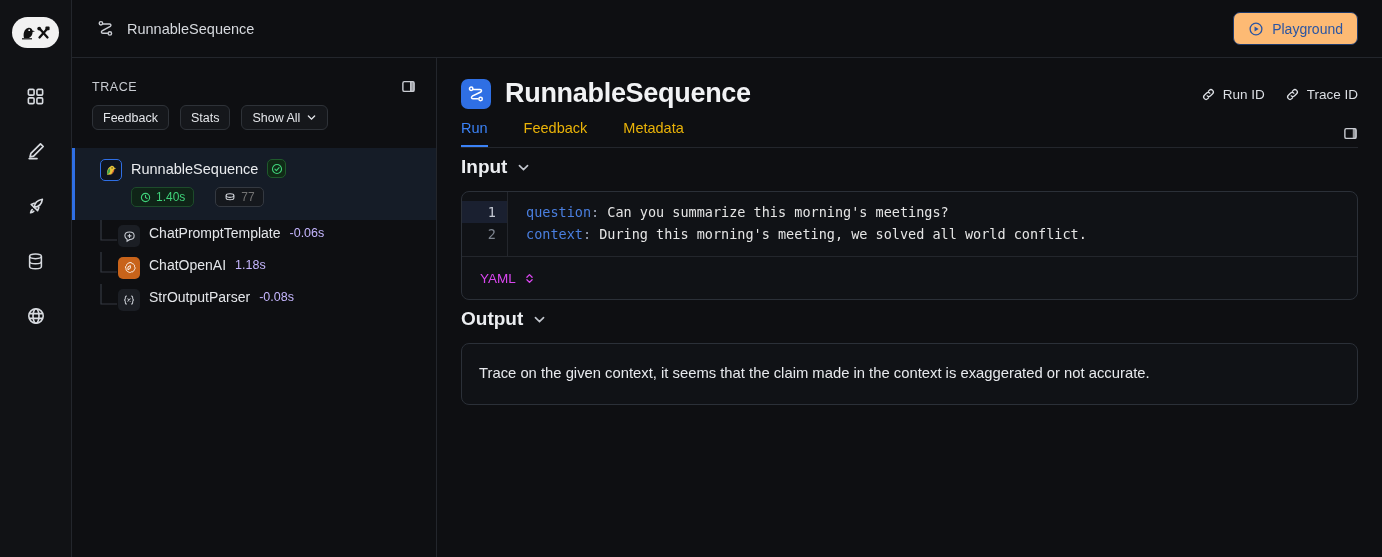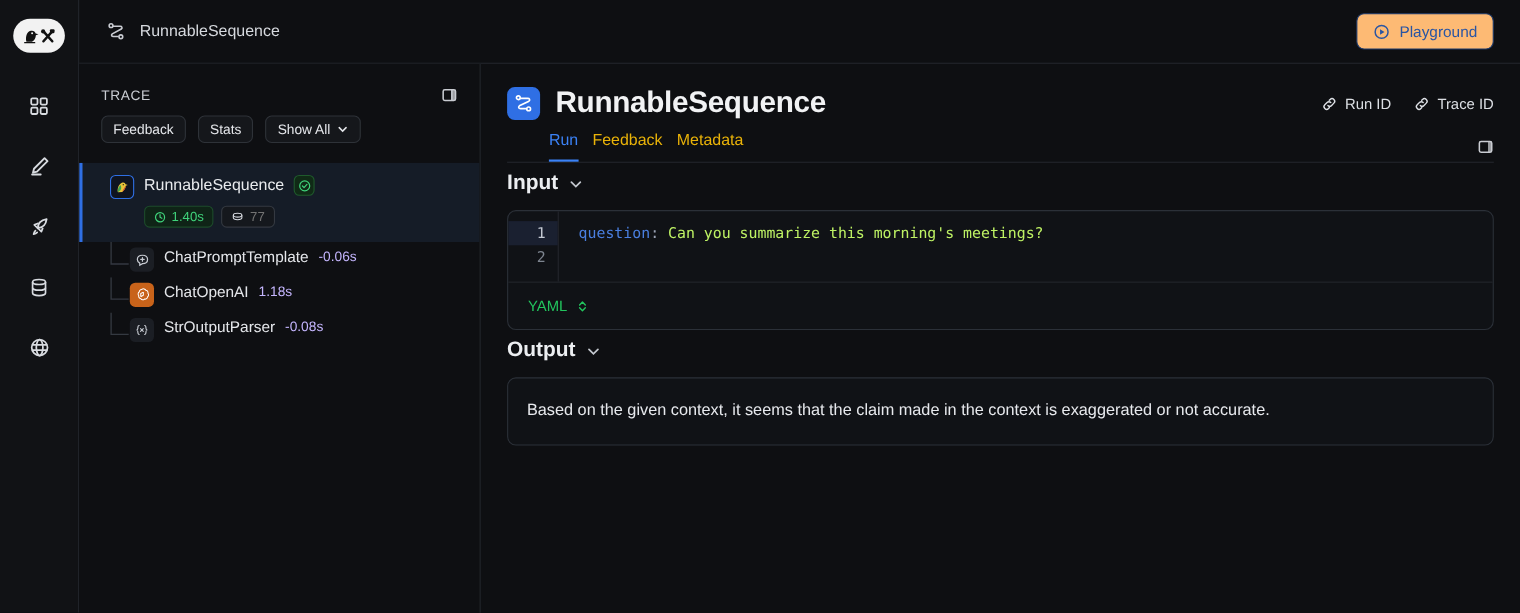--- a/index.html
+++ b/index.html
@@ -84,21 +84,21 @@
   .node-body { display: flex; flex-direction: column; min-width: 0; }
   .node-title-line { display: flex; align-items: center; gap: 9px; }
   .node-name { font-size: 14.5px; color: #e9ebee; }
   .node-name.child-name { font-size: 14px; color: #e4e6ea; }
   .node-time { font-size: 12.5px; color: #c4b5fd; }
   .check-badge {
     width: 19px; height: 19px; border-radius: 5px;
     background: #102a16; border: 1px solid #1f5a2c;
     display: flex; align-items: center; justify-content: center;
   }
-  .badges { display: flex; gap: 7px; margin-top: 9px; }
+  .badges { display: flex; gap: 21px; margin-top: 9px; }
   .badge {
     height: 20px; border-radius: 5px; font-size: 12px;
     display: flex; align-items: center; gap: 5px; padding: 0 8px;
   }
   .badge.time { background: #0f2417; border: 1px solid #1d4b2b; color: #3fd27a; }
   .badge.tok { background: #15181d; border: 1px solid #343941; color: #737373; }
 
   
   .main { flex: 1; display: flex; flex-direction: column; min-width: 0; }
   .topbar {
@@ -129,21 +129,21 @@
   .id-links { display: flex; gap: 20px; padding-top: 9px; }
   .id-link {
     display: flex; align-items: center; gap: 7px;
     font-size: 13.5px; color: #dcdfe4; cursor: pointer;
   }
 
   .tabs-row {
     display: flex; align-items: flex-end; justify-content: space-between;
     border-bottom: 1px solid #23262c; margin-top: 11px;
   }
-  .tabs { display: flex; gap: 13px; margin-left: 38px; }
+  .tabs { display: flex; gap: 36px; }
   .tab {
     font-size: 14.5px; color: #eab308; padding-bottom: 9px;
     border-bottom: 2px solid transparent; cursor: pointer;
   }
   .tab.active { color: #3b82f6; border-bottom-color: #3b82f6; }
   .tabs-right { padding-bottom: 6px; color: #c9ccd2; display: flex; cursor: pointer; }
 
   .section { margin-top: 8px; }
   .section-head { display: flex; align-items: center; gap: 9px; }
   .section-title { font-size: 19px; font-weight: 700; color: #eceef1; }
@@ -162,28 +162,28 @@
   .ln { line-height: 22px; padding-right: 11px; color: #7d848f; }
   .ln.active { background: #1a2030; color: #c3c8d2; }
   .code-lines {
     padding: 9px 14px 11px 18px;
     font-family: "DejaVu Sans Mono", monospace; font-size: 13.5px;
     white-space: nowrap; overflow: hidden;
   }
   .cl { line-height: 22px; }
   .k { color: #4a7fe0; }
   .p { color: #9aa2b4; }
-  .v { color: #bef264; }
+  .v { color: #e5e5e5; }
   .code-foot {
     border-top: 1px solid #23262c; height: 43px;
     display: flex; align-items: center; padding: 0 18px;
   }
   .lang-select {
     display: flex; align-items: center; gap: 8px;
-    font-size: 13.5px; color: #22c55e; cursor: pointer;
+    font-size: 13.5px; color: #d946ef; cursor: pointer;
   }
 
   .out-card {
     margin-top: 13px; border: 1px solid #2b3038; border-radius: 8px;
     background: #101216; padding: 19px 17px;
     min-height: 62px; display: flex; align-items: center;
   }
   .out-text { font-size: 14.8px; color: #e7e9ed; line-height: 1.45; }
 </style>
 </head>
@@ -475,20 +475,24 @@
               <div class="code-area">
                 <div class="gutter">
                   <div class="ln active">1</div>
                   <div class="ln">2</div>
                 </div>
                 <div class="code-lines">
                   <div class="cl">
                     <span class="k">question</span><span class="p">:</span>
                     <span class="v">Can you summarize this morning's meetings?</span>
                   </div>
+                  <div class="cl">
+                    <span class="k">context</span><span class="p">:</span>
+                    <span class="v">During this morning's meeting, we solved all world conflict.</span>
+                  </div>
                 </div>
               </div>
               <div class="code-foot">
                 <div class="lang-select">
                   <span>YAML</span>
                   <span style="display:flex;">
                     <svg width="11" height="13" viewBox="0 0 10 14" fill="none" stroke="currentColor" stroke-width="1.4" stroke-linecap="round" stroke-linejoin="round">
                       <path d="M2.2 5.6 L5 2.8 L7.8 5.6"></path>
                       <path d="M2.2 8.4 L5 11.2 L7.8 8.4"></path>
                     </svg>
@@ -501,21 +505,21 @@
           <div class="section">
             <div class="section-head">
               <span class="section-title">Output</span>
               <span class="chev">
                 <svg width="15" height="15" viewBox="0 0 14 14" fill="none" stroke="currentColor" stroke-width="1.5" stroke-linecap="round">
                   <path d="M3.2 5.2 L7 9 L10.8 5.2"></path>
                 </svg>
               </span>
             </div>
             <div class="out-card">
-              <span class="out-text">Based on the given context, it seems that the claim made in the context is exaggerated or not accurate.</span>
+              <span class="out-text">Trace on the given context, it seems that the claim made in the context is exaggerated or not accurate.</span>
             </div>
           </div>
 
         </div>
       </div>
     </div>
   </div>
 </div>
 
 </body></html>

